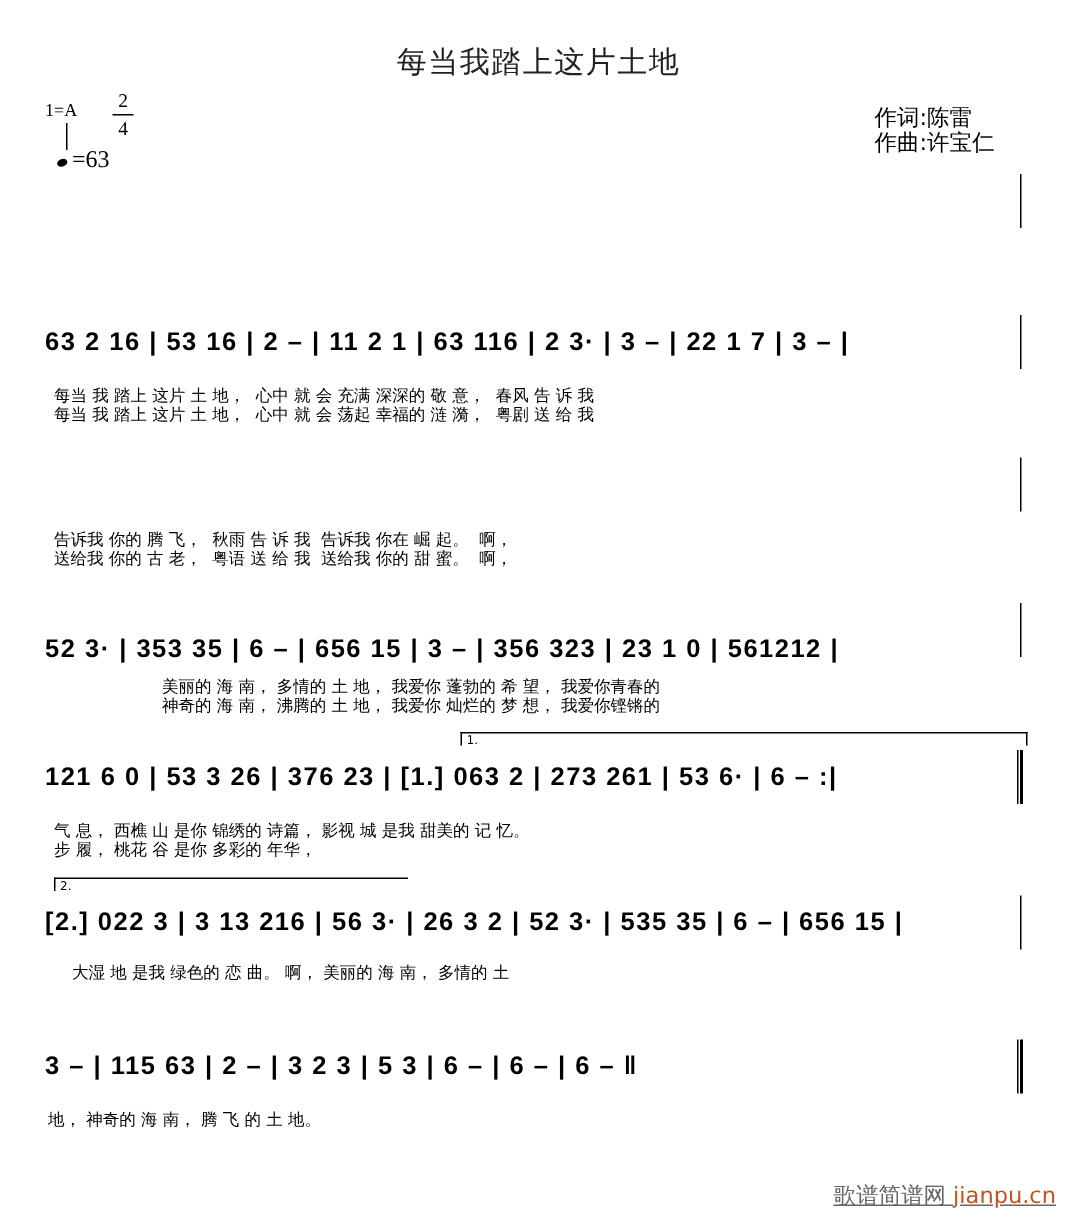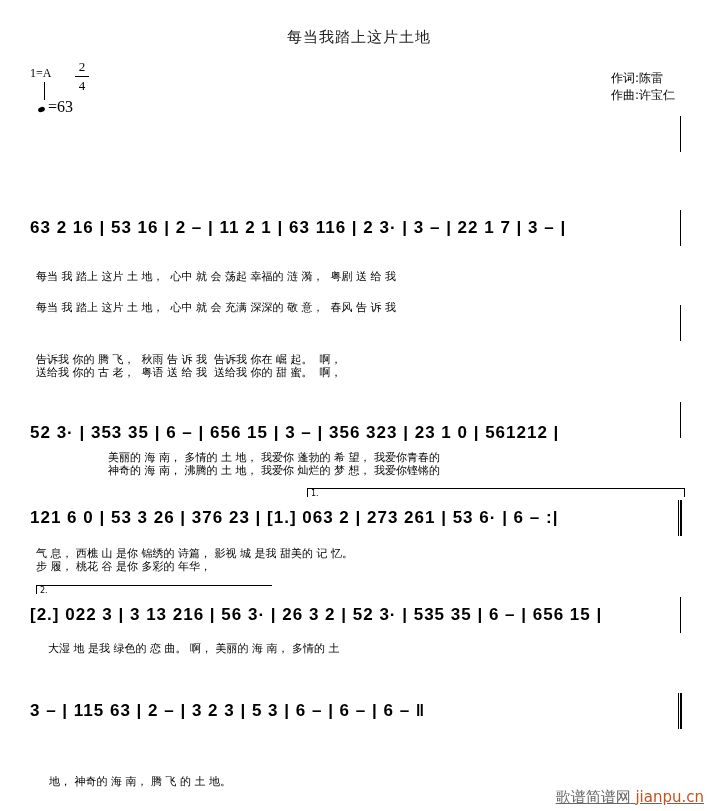--- a/index.html
+++ b/index.html
@@ -1,26 +1,26 @@
 <!DOCTYPE html>
 <html><head>
 <meta charset="utf-8">
 <style>
   html, body { margin:0; padding:0; background:#ffffff; }
   body { width:718px; height:811px; position:relative; overflow:hidden;
          font-family:"DejaVu Sans", sans-serif; color:#000; }
   .title { position:absolute; left:0; width:718px; top:28px; text-align:center;
-           font-size:15px; letter-spacing:1px; color:#222; }
+           font-size:20px; letter-spacing:1px; color:#222; }
   .key { position:absolute; left:30px; top:66px; font-size:12px; font-family:"Liberation Serif", serif; }
   .ts { position:absolute; left:75px; top:60px; font-size:13px; font-family:"Liberation Serif", serif; text-align:center; width:14px; line-height:14px; }
   .ts .line { border-top:1px solid #000; margin:2px 0; }
   .tempo { position:absolute; left:38px; top:98px; font-size:16px; font-family:Liberation Serif, serif; }
   .tempo .stem { position:absolute; left:6px; top:-16px; width:1px; height:18px; background:#000; }
   .tempo .head { display:inline-block; width:7px; height:5px; border-radius:50%; background:#000; transform:rotate(-20deg); margin-right:3px; }
-  .credits { position:absolute; left:583px; top:70px; font-size:12px; line-height:17px;margin-left:28px; }
+  .credits { position:absolute; left:583px; top:70px; font-size:15px; line-height:17px; }
   .row { position:absolute; left:30px; width:652px; height:40px; }
   .bar { position:absolute; top:0; width:1px; height:36px; background:#000; }
   .bar.double { width:4px; border-left:1px solid #000; border-right:2px solid #000; background:transparent; box-sizing:border-box; }
   .notes { position:absolute; top:8px; white-space:nowrap; font-family:"Liberation Sans", sans-serif;
            font-weight:bold; font-size:17px; letter-spacing:1px; }
   .lyric { position:absolute; white-space:pre; font-size:11px; line-height:13px; }
   .volta { position:absolute; border-top:1px solid #000; border-left:1px solid #000; height:8px; font-size:8px; padding-left:3px; line-height:10px; }
   .volta.r { border-right:1px solid #000; }
   .watermark { position:absolute; right:14px; bottom:4px; font-size:15px; color:#666;text-decoration:underline; }
   .watermark .en { color:#c8501a; }
@@ -46,21 +46,21 @@
 </div>
 
 <div class="row" style="top:116px;">
   <div class="bar" style="left:650px;"></div>
 </div>
 
 <div class="row" style="top:210px;text-decoration:underline;">
   <div class="bar" style="left:650px;"></div>
   <div class="notes" style="left:0;">63 2 16 | 53 16 | 2 – | 11 2 1 | 63 116 | 2 3· | 3 – | 22 1 7 | 3 – |</div>
 </div>
-<div class="lyric" style="left:36px; top:257px;margin-top:44px;">每当 我 踏上 这片 土 地，  心中 就 会 充满 深深的 敬 意，  春风 告 诉 我</div>
+<div class="lyric" style="left:36px; top:257px;">每当 我 踏上 这片 土 地，  心中 就 会 充满 深深的 敬 意，  春风 告 诉 我</div>
 <div class="lyric" style="left:36px; top:270px;">每当 我 踏上 这片 土 地，  心中 就 会 荡起 幸福的 涟 漪，  粤剧 送 给 我</div>
 
 <div class="row" style="top:305px;">
   <div class="bar" style="left:650px;"></div>
 </div>
 <div class="lyric" style="left:36px; top:353px;">告诉我 你的 腾 飞，  秋雨 告 诉 我  告诉我 你在 崛 起。  啊，</div>
 <div class="lyric" style="left:36px; top:366px;">送给我 你的 古 老，  粤语 送 给 我  送给我 你的 甜 蜜。  啊，</div>
 
 <div class="row" style="top:402px;">
   <div class="bar" style="left:650px;"></div>
@@ -81,18 +81,18 @@
 <div class="row" style="top:597px;">
   <div class="bar" style="left:650px;"></div>
   <div class="notes" style="left:0;">[2.] 022 3 | 3 13 216 | 56 3· | 26 3 2 | 52 3· | 535 35 | 6 – | 656 15 |</div>
 </div>
 <div class="lyric" style="left:48px; top:642px;">大湿 地 是我 绿色的 恋 曲。 啊， 美丽的 海 南， 多情的 土</div>
 
 <div class="row" style="top:693px;">
   <div class="bar double" style="left:648px;"></div>
   <div class="notes" style="left:0;">3 – | 115 63 | 2 – | 3 2 3 | 5 3 | 6 – | 6 – | 6 – ‖</div>
 </div>
-<div class="lyric" style="left:49px; top:740px;margin-top:35px;">地， 神奇的 海 南， 腾 飞 的 土 地。</div>
+<div class="lyric" style="left:32px; top:740px;">地， 神奇的 海 南， 腾 飞 的 土 地。</div>
 
 <div class="watermark">
   <span>歌谱简谱网</span>
   <span class="en">jianpu.cn</span>
 </div>
 
 </body></html>

